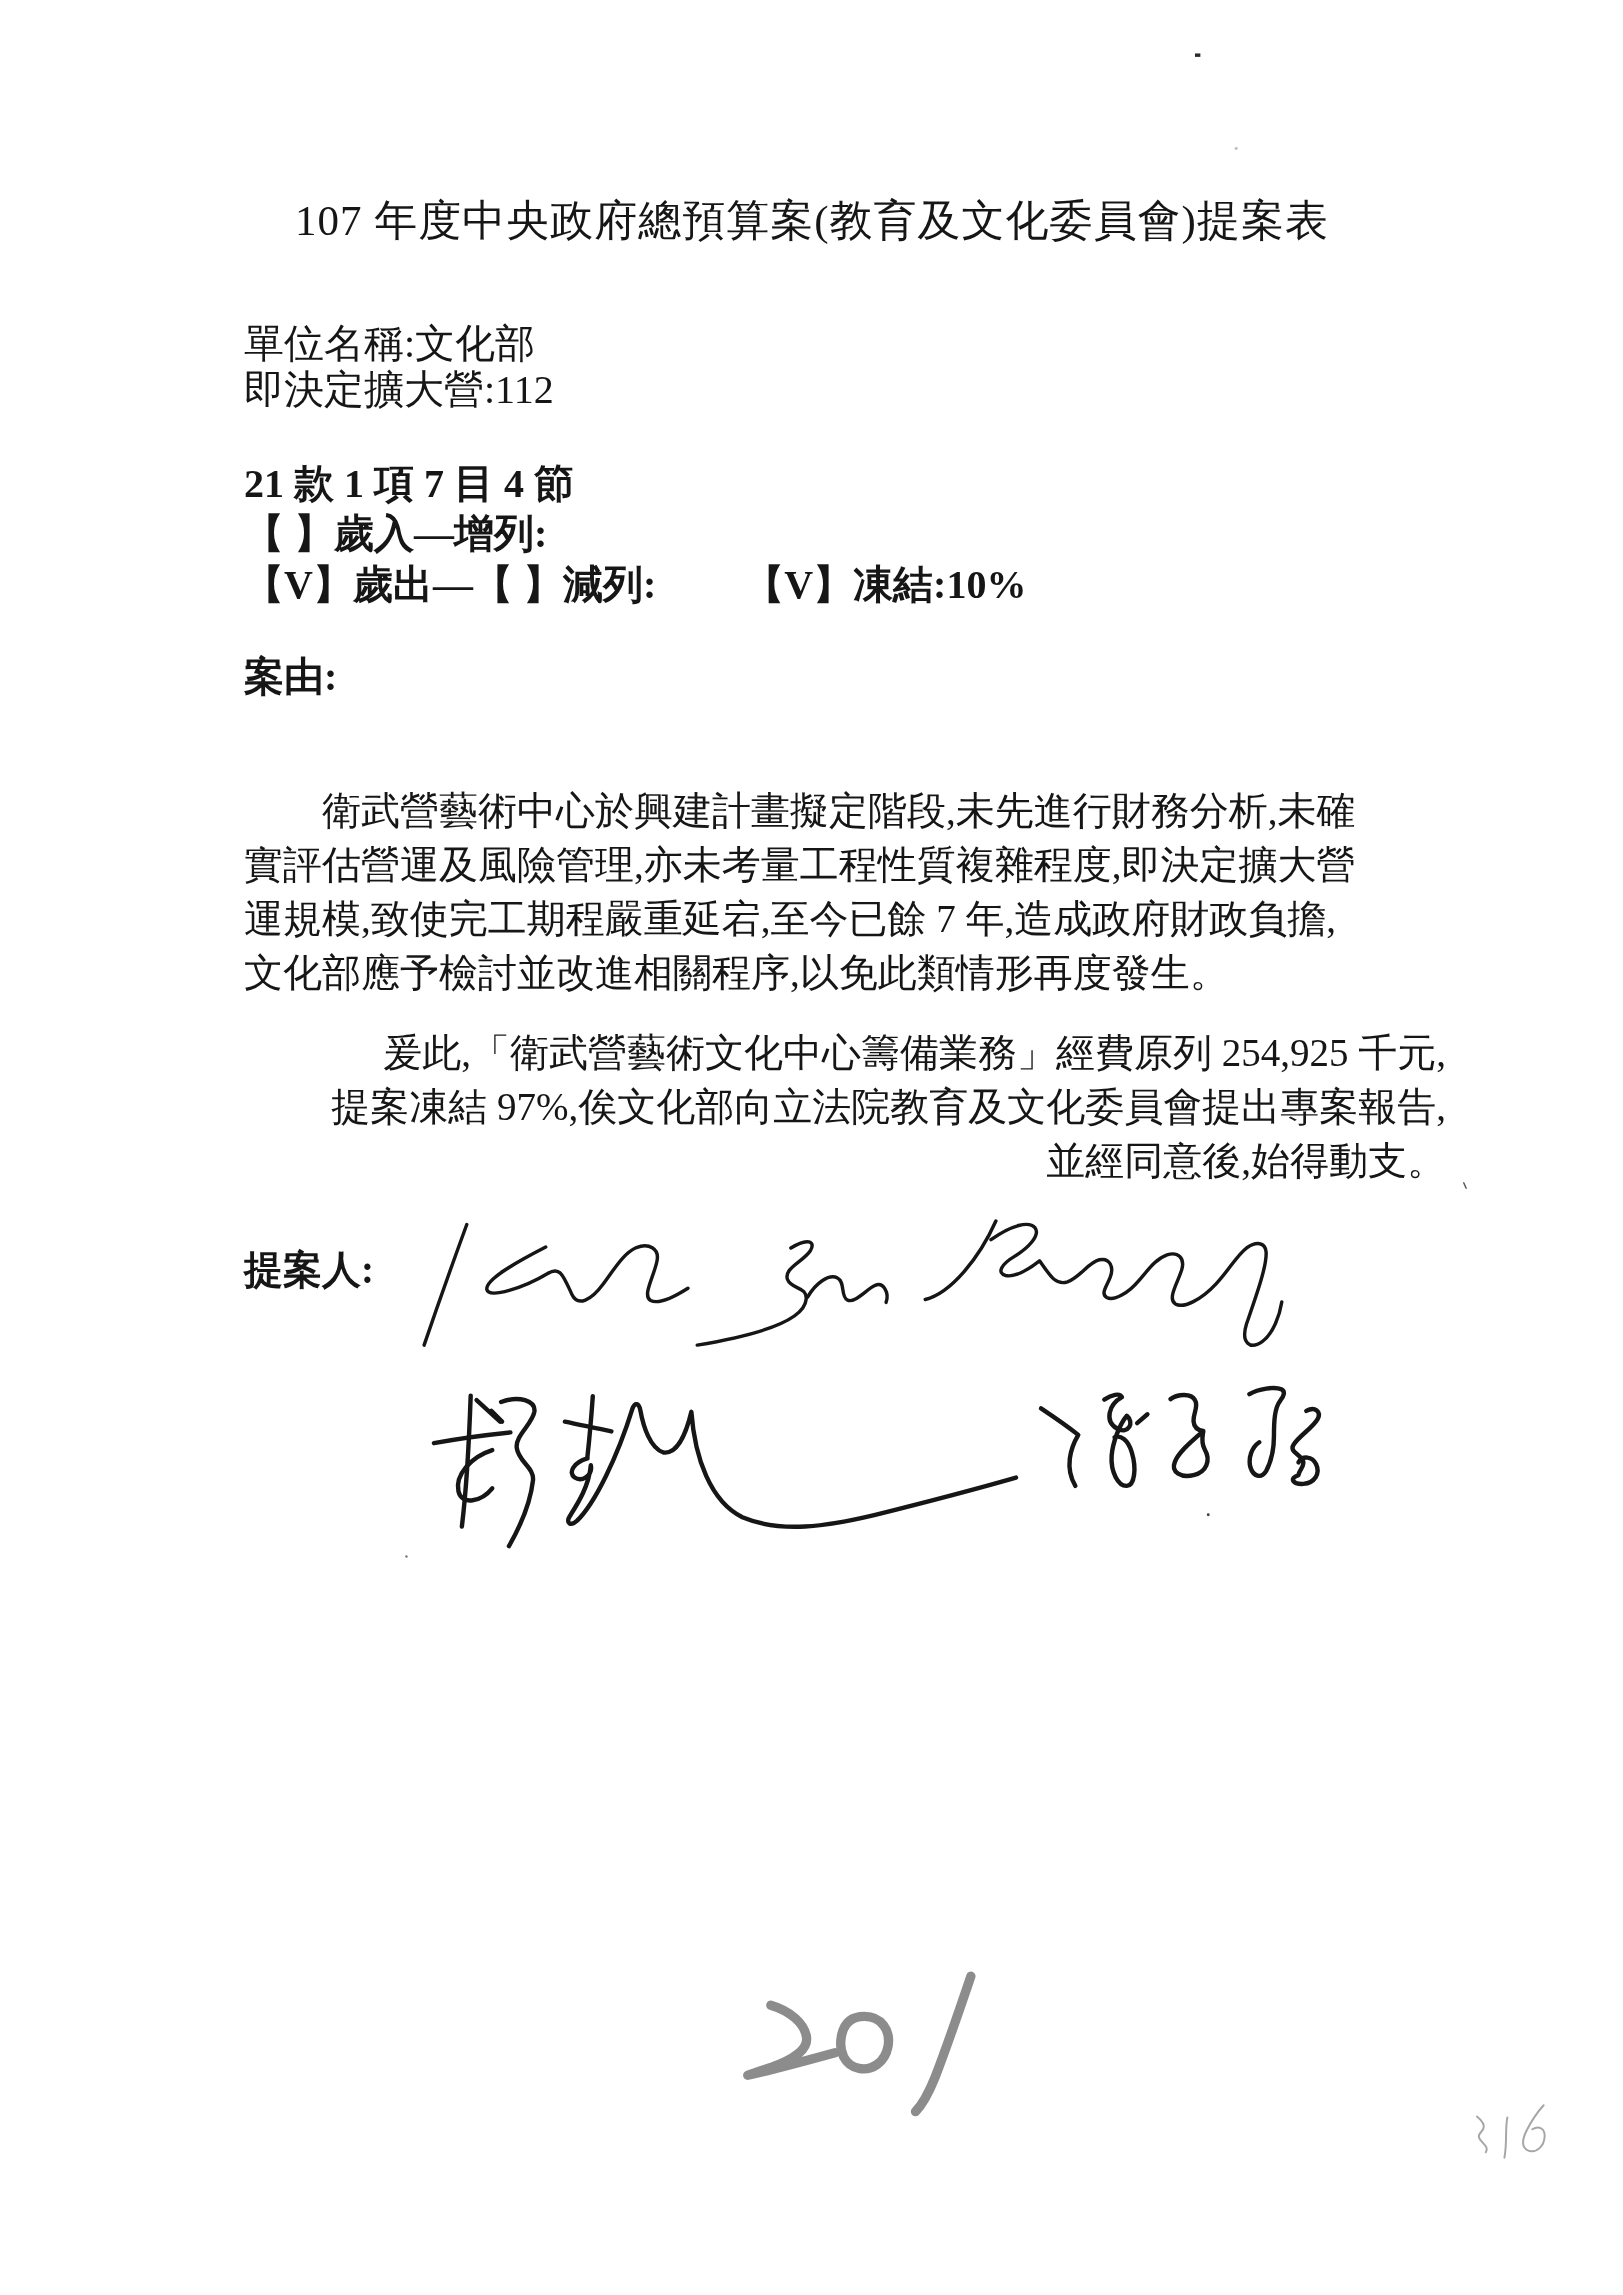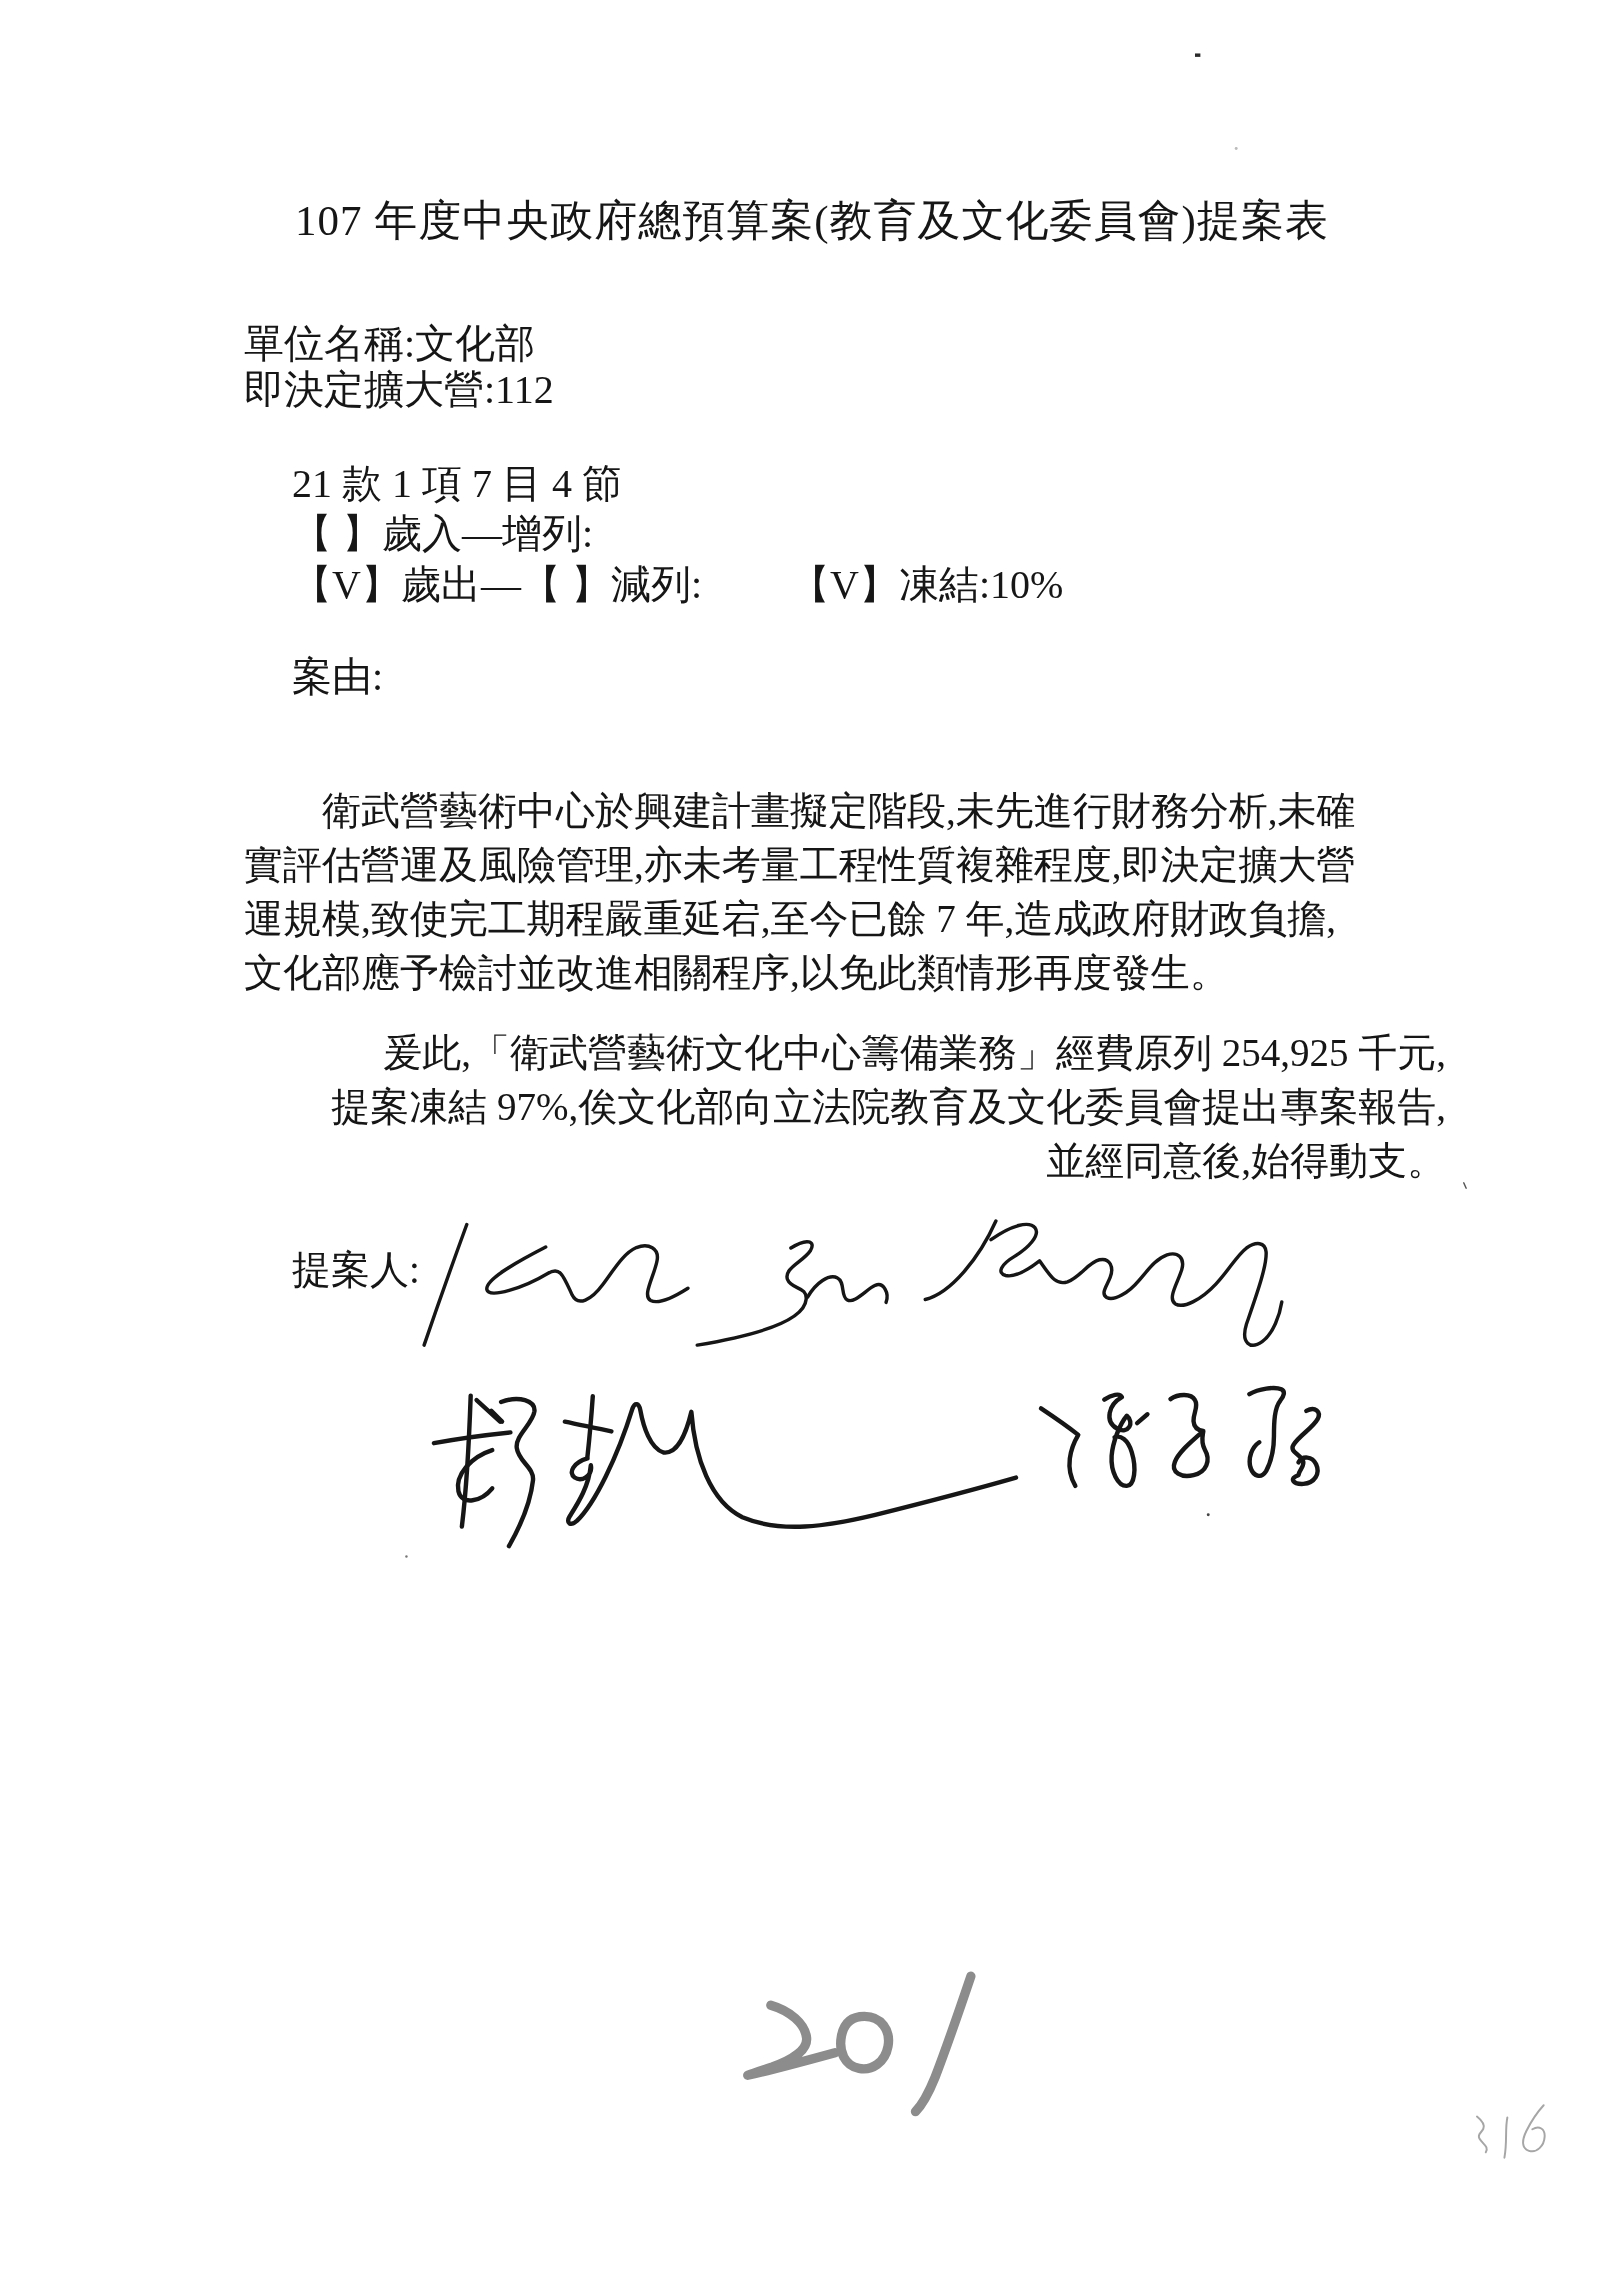--- a/index.html
+++ b/index.html
@@ -16,21 +16,21 @@
     position:absolute;left:0;right:0;top:195px;
     text-align:center;
     font-size:43px;line-height:1.2;
     letter-spacing:1px;
     white-space:nowrap;
   }
   .line{position:absolute;white-space:nowrap;line-height:1.25;}
   .meta{font-size:40px;left:244px;}
   .meta1{top:310px;margin-top:9px;}
   .meta2{top:365px;}
-  .bold{font-weight:400;margin-left:48px;}
+  .bold{font-weight:700;}
   .sec{font-size:40px;left:244px;}
   .sec1{top:459px;}
   .sec2{top:509px;}
   .sec3{top:560px;text-align:right;}
   .freeze-part{margin-left:88px;}
   .case-label{font-size:40px;left:244px;top:652px;}
   .para{
     position:absolute;left:244px;width:1202px;
     font-size:39px;line-height:54px;
     white-space:nowrap;

